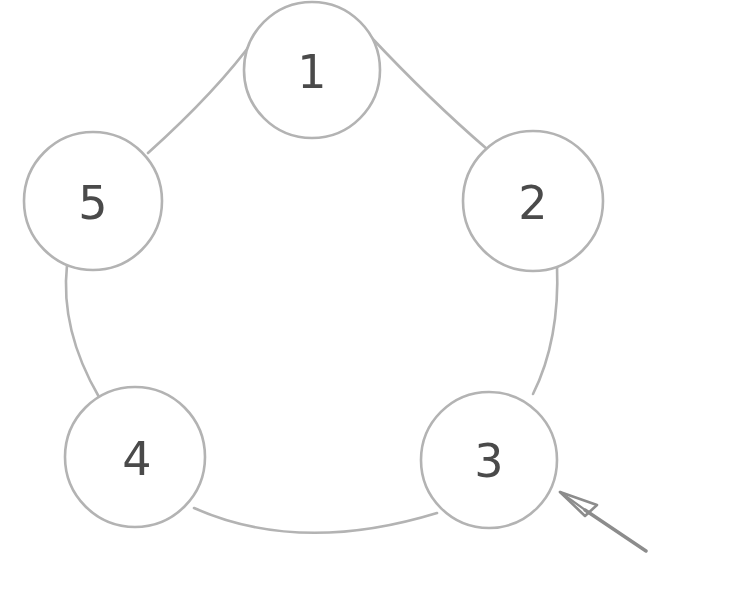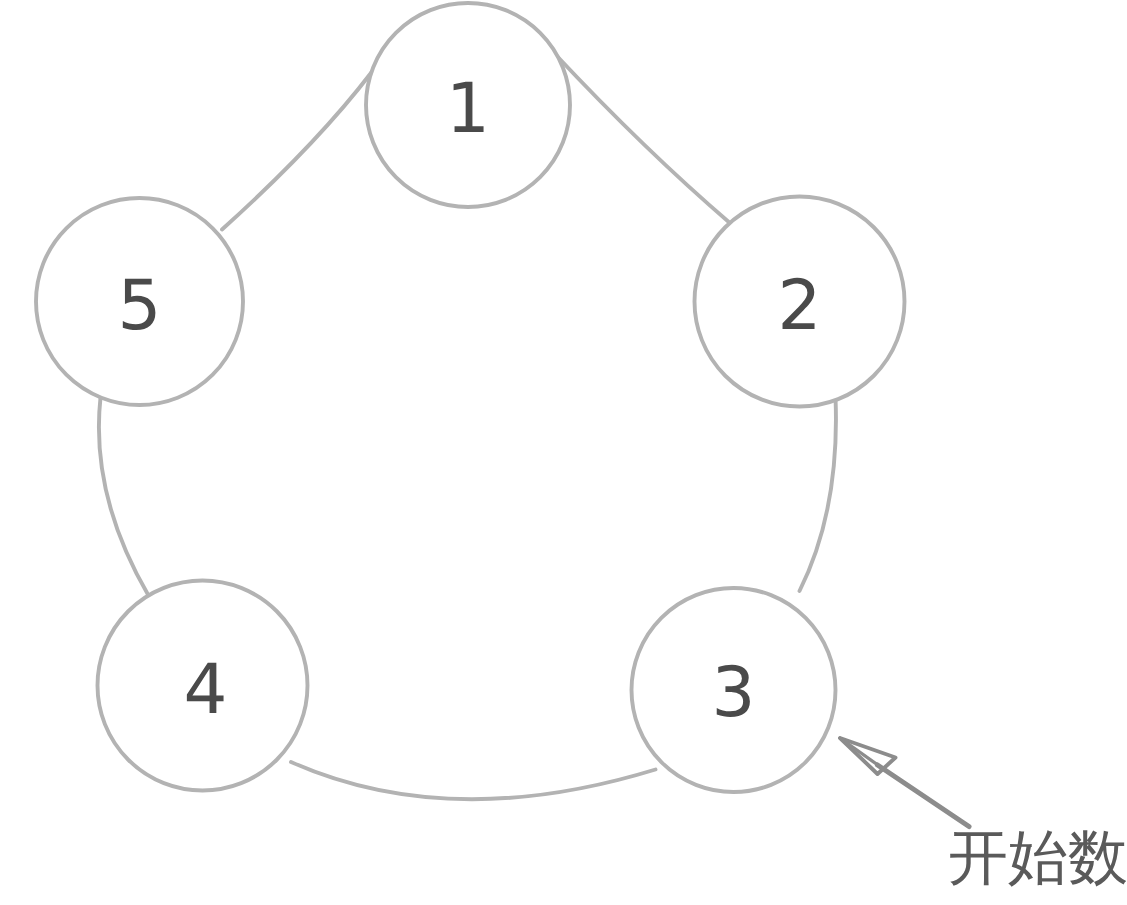--- a/index.html
+++ b/index.html
@@ -92,15 +92,14 @@
     </g>
 
     <g>
       <line x1="646" y1="551" x2="585" y2="510" stroke="#8c8c8c" stroke-width="3.4" stroke-linecap="round"></line>
       <polygon points="560,492 597,505 585,516" fill="none" stroke="#8c8c8c" stroke-width="2.6" stroke-linejoin="round"></polygon>
       <line x1="560" y1="492" x2="588" y2="512" stroke="#8c8c8c" stroke-width="2.2" stroke-linecap="round"></line>
     </g>
 
   </svg>
 
-  <div class="annotation-text" style="left:632px; top:552px;">开始数</div>
 
 </div>
 
 </body></html>

